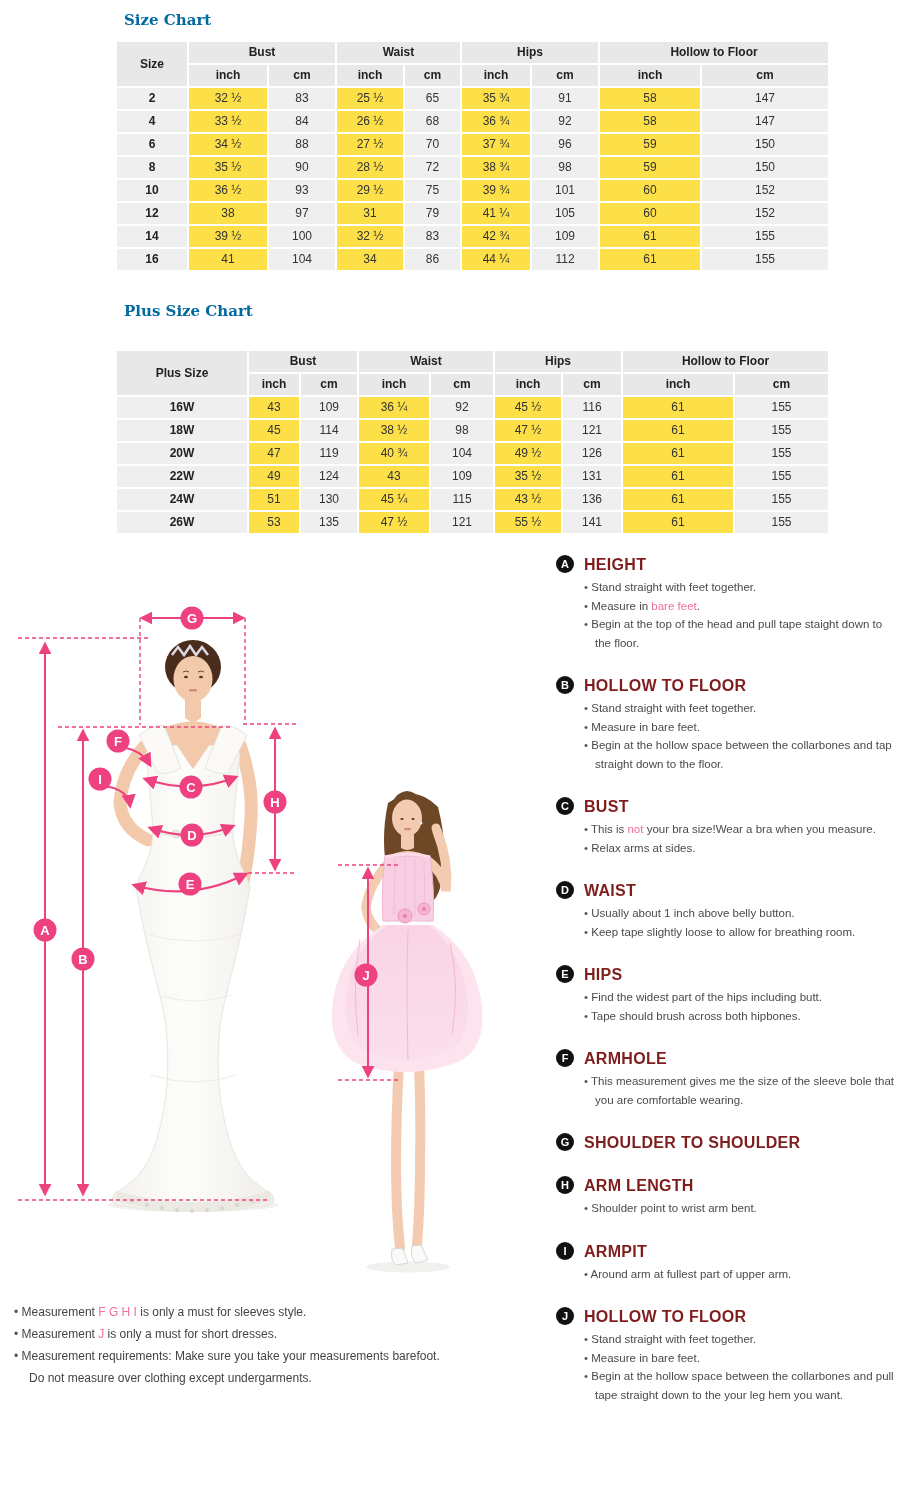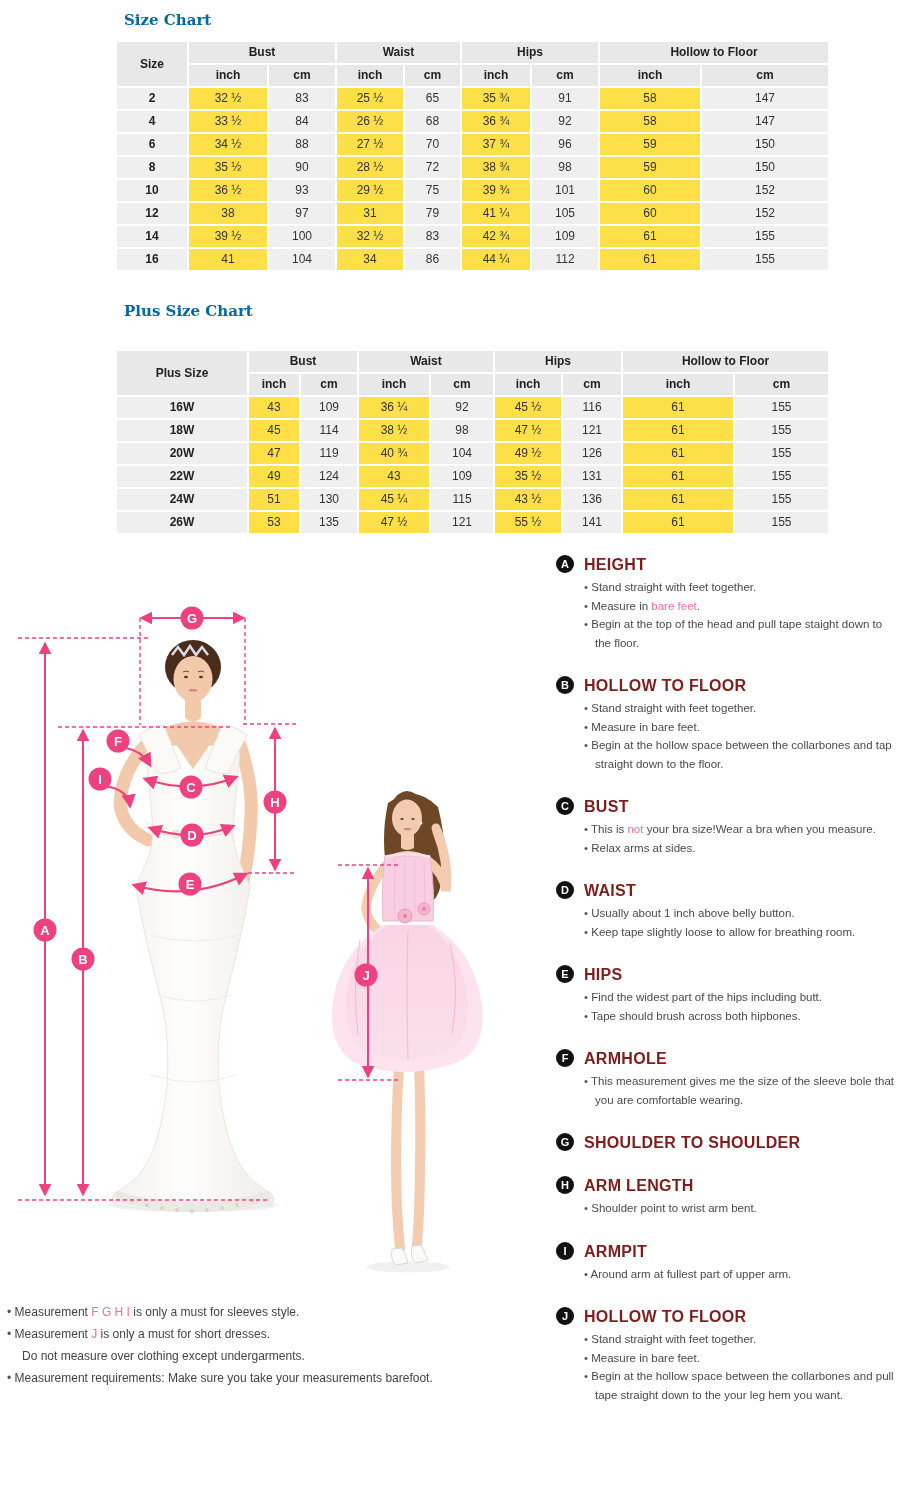--- a/index.html
+++ b/index.html
@@ -32,21 +32,21 @@
   .msec{position:relative;padding-left:28px;margin-bottom:25px;}
   .badge{position:absolute;left:0;top:-1px;width:18px;height:18px;border-radius:50%;
          background:#111;color:#fff;font-size:11px;font-weight:bold;text-align:center;
          line-height:18px;}
   .mtitle{font-size:16px;font-weight:bold;color:#7f1d1d;letter-spacing:.3px;
           margin-bottom:4px;}
   .mli{font-size:11.5px;color:#4a4a4a;line-height:18.5px;padding-left:11px;text-indent:-11px;}
   .hl{color:#ee6f9f;margin-top:36px;}
 
   
-  #notes{position:absolute;left:7px;top:1301px;width:520px;}
+  #notes{position:absolute;left:14px;top:1301px;width:520px;}
   .note{font-size:12px;color:#444;line-height:22px;padding-left:12px;text-indent:-12px;}
   .note.cont{padding-left:15px;text-indent:0;}
   .dot{color:#555;}
 </style>
 </head>
 <body>
 
 <div id="page">
 
   <div class="chart-title" id="size-title">Size Chart</div>
@@ -501,17 +501,17 @@
         <div class="mtitle">HOLLOW TO FLOOR</div>
         <div class="mli"><span class="dot">• </span><span>Stand straight with feet together.</span></div>
         <div class="mli"><span class="dot">• </span><span>Measure in bare feet.</span></div>
         <div class="mli"><span class="dot">• </span><span>Begin at the hollow space between the collarbones and pull tape straight down to the your leg hem you want.</span></div>
       </div>
     </div>
 
   <div id="notes">
       <div class="note"><span class="dot">• </span><span>Measurement </span><span class="hl">F G H I</span><span> is only a must for sleeves style.</span></div>
       <div class="note"><span class="dot">• </span><span>Measurement </span><span class="hl">J</span><span> is only a must for short dresses.</span></div>
+      <div class="note"><span class="dot">• </span><span>Measurement requirements: Make sure you take your measurements barefoot.</span></div>
       <div class="note cont"><span>Do not measure over clothing except undergarments.</span></div>
-      <div class="note"><span class="dot">• </span><span>Measurement requirements: Make sure you take your measurements barefoot.</span></div>
     </div>
 
 </div>
 
 </body></html>

